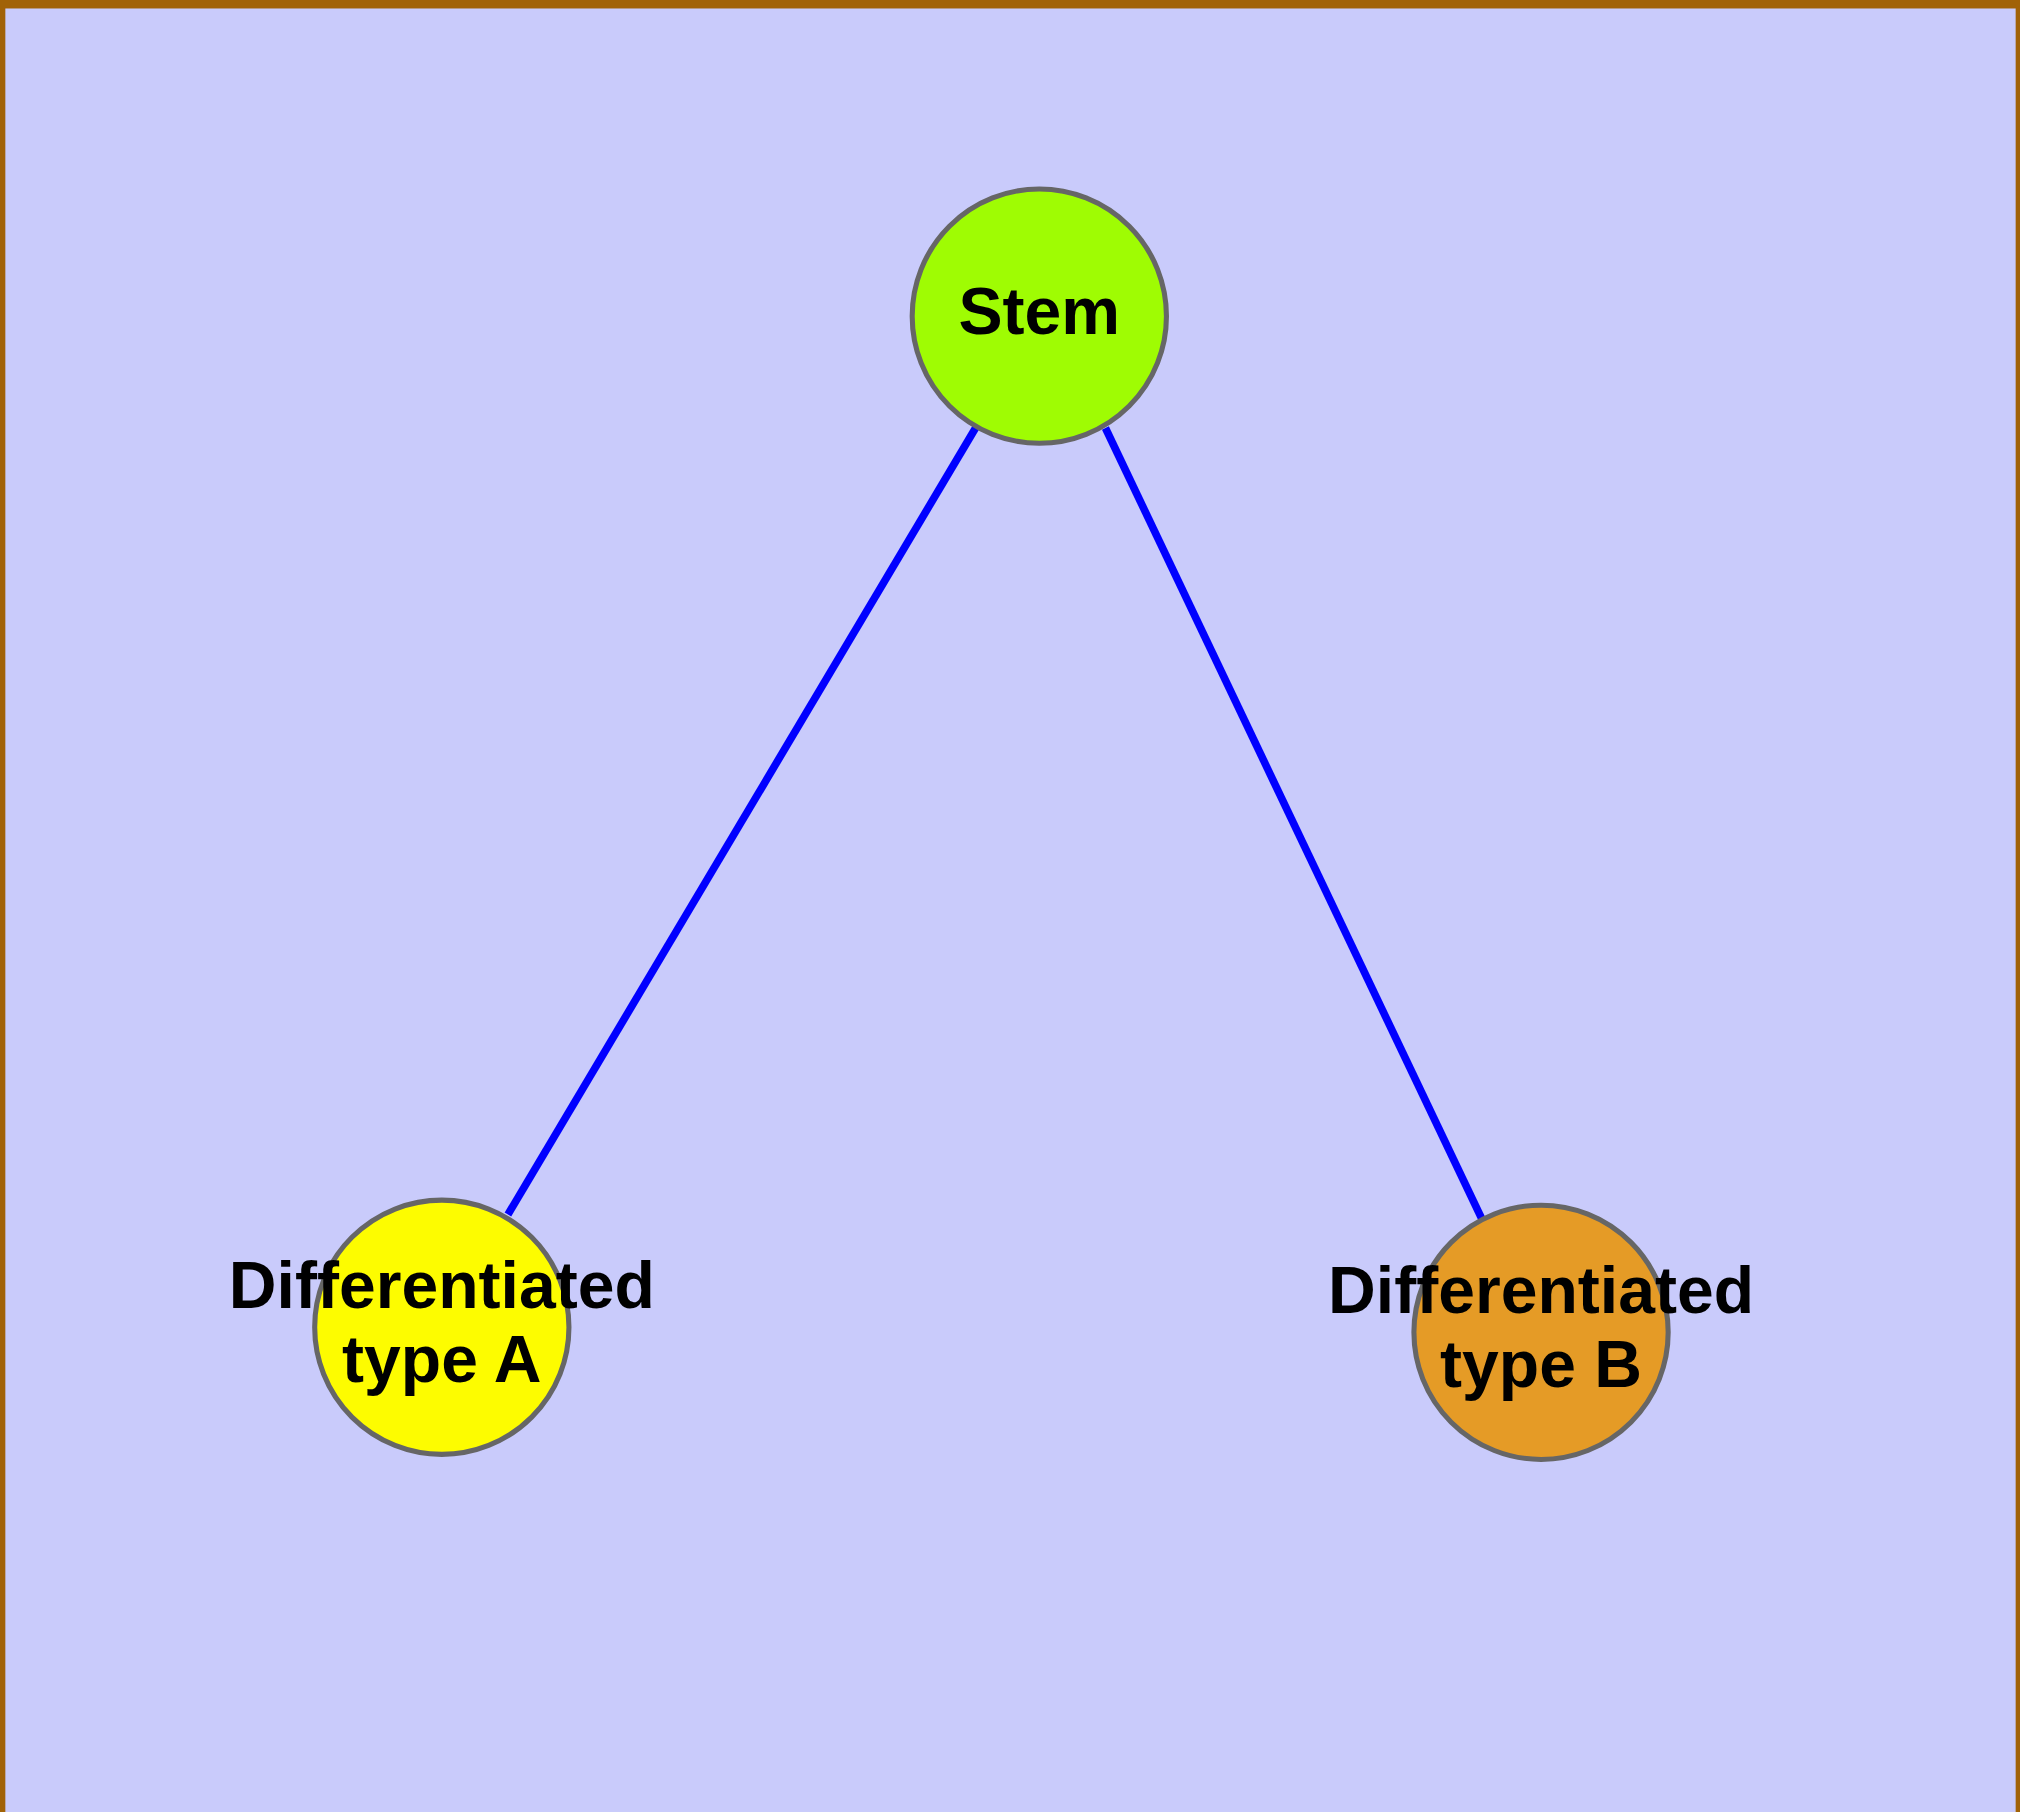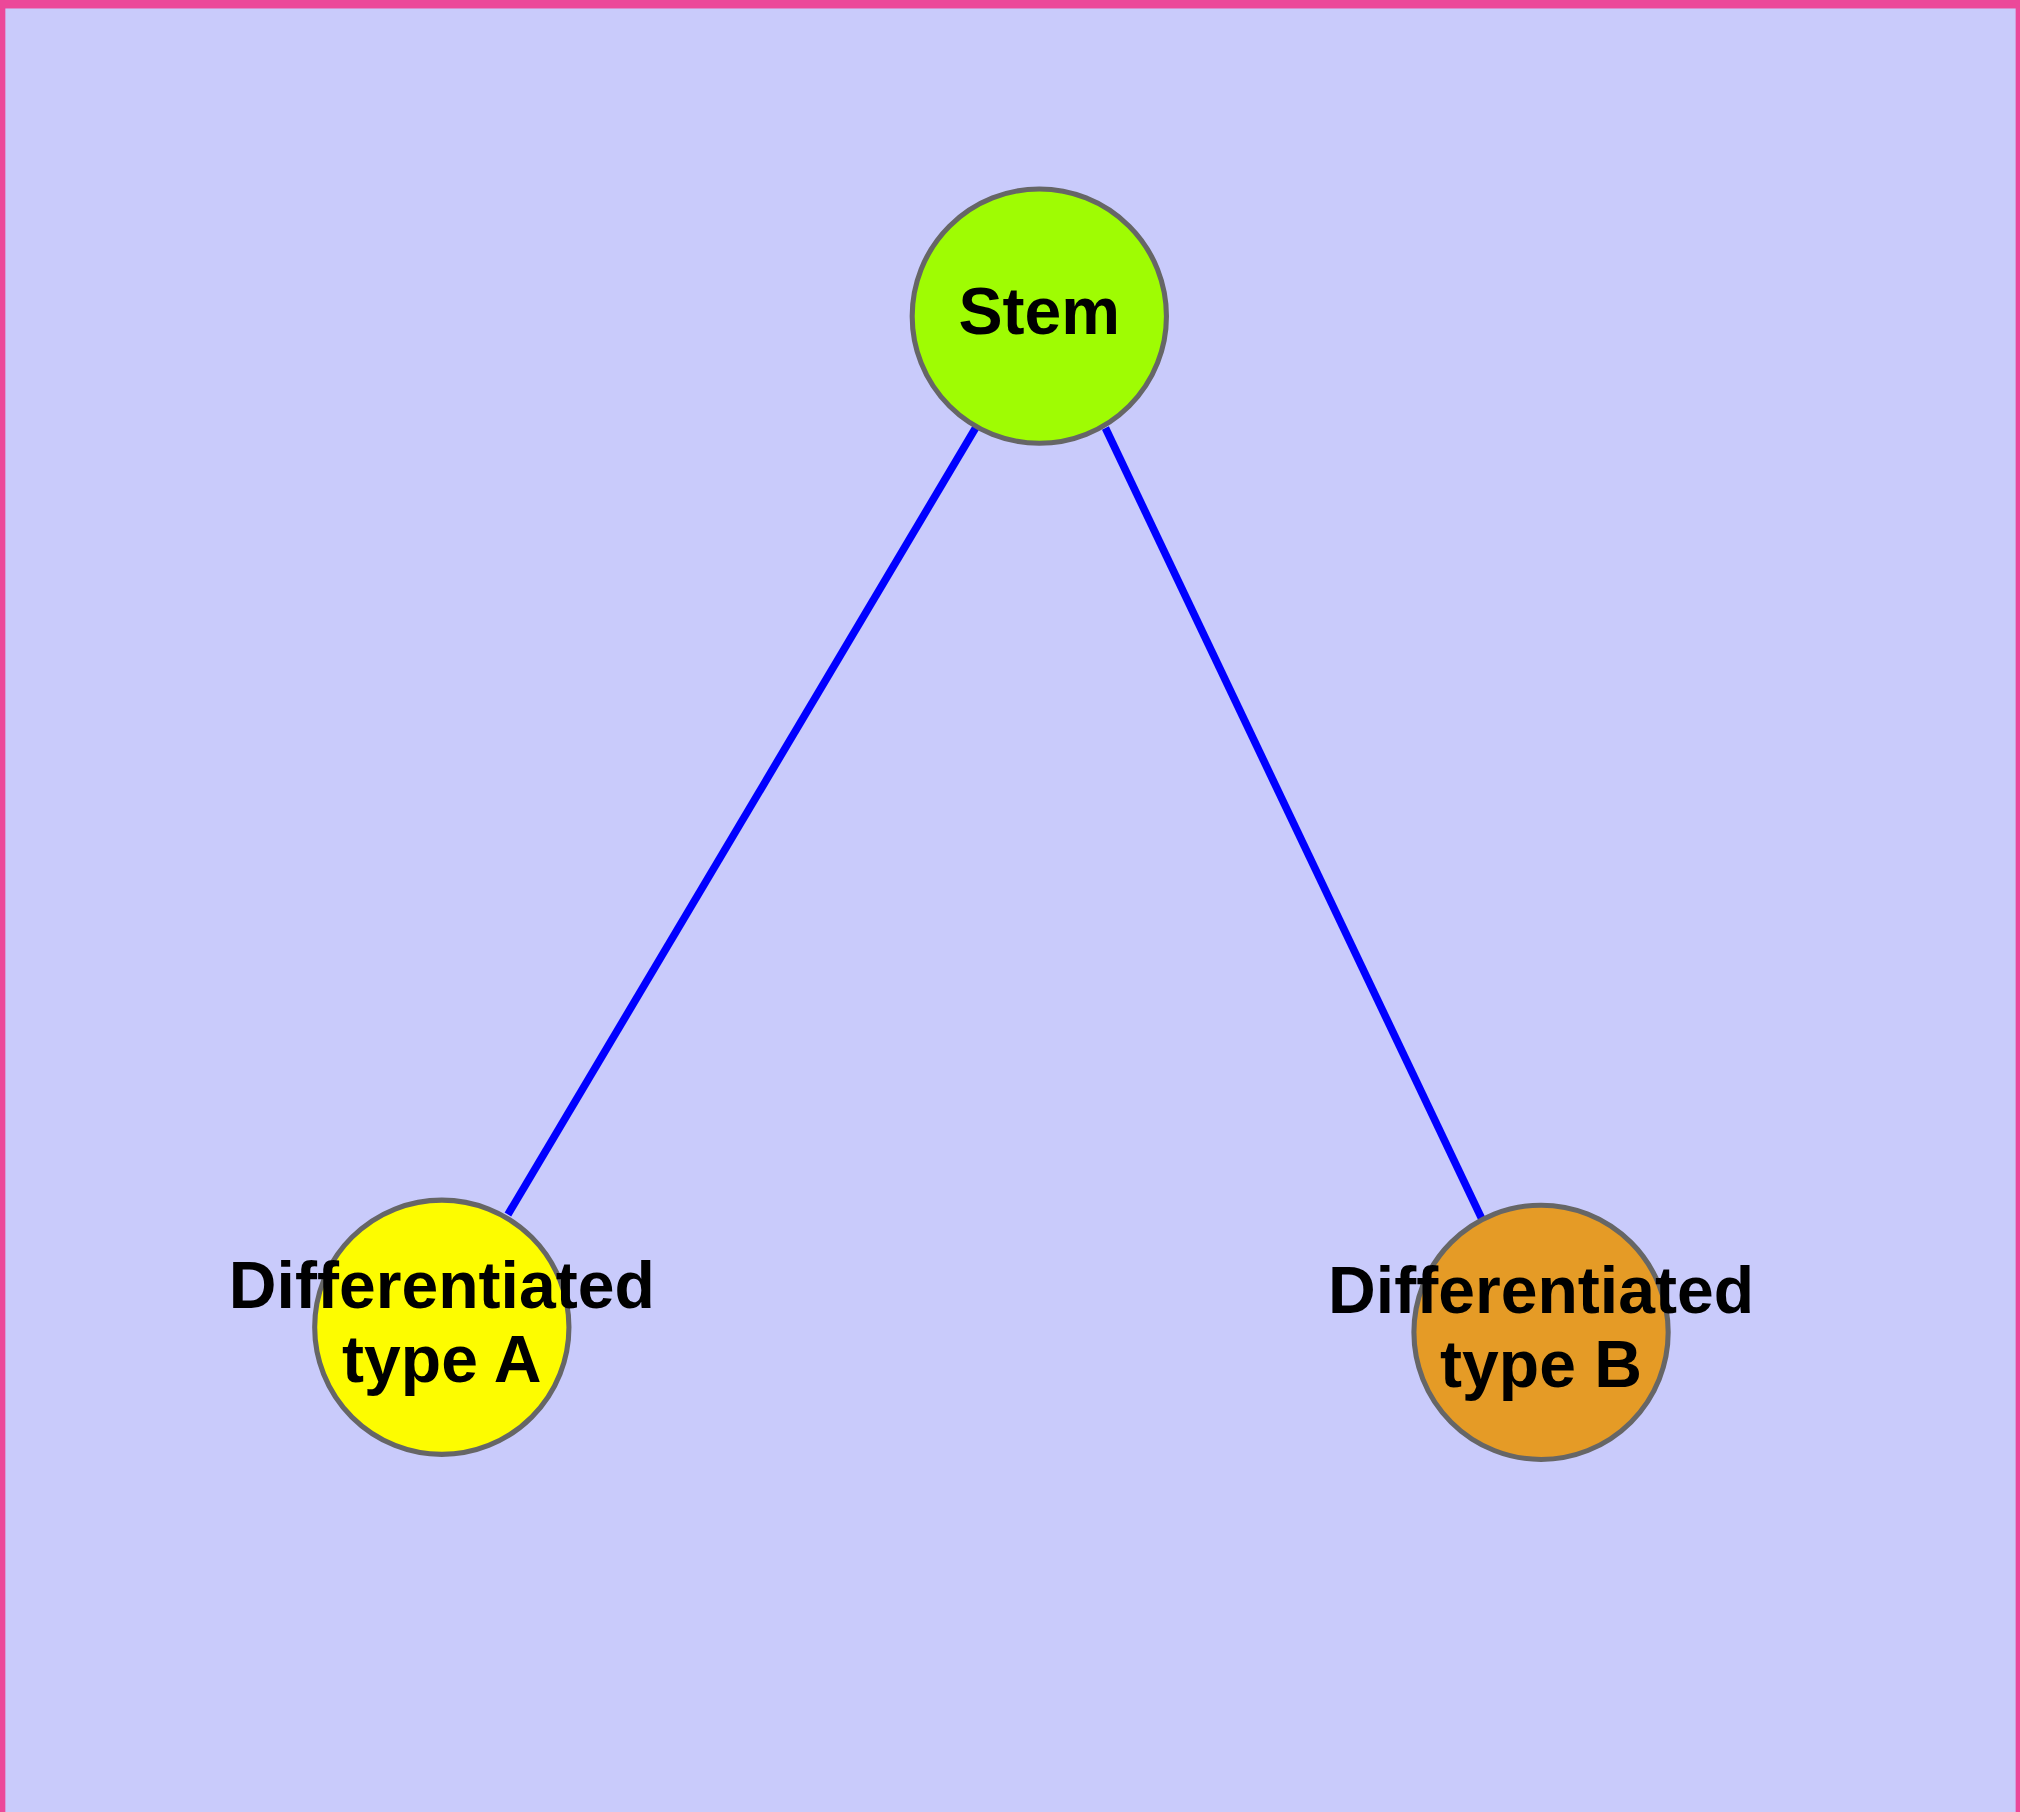--- a/index.html
+++ b/index.html
@@ -27,21 +27,21 @@
     font-family: "Liberation Sans", sans-serif;
     font-weight: bold;
     fill: #000000;
     text-anchor: middle;
     dominant-baseline: middle;
   }
 </style>
 </head>
 <body>
 
-<div id="canvas" style="background: #ec4899;">
+<div id="canvas" style="background: #a16207;">
   <svg id="graph-svg" viewBox="0 0 2384 2138" xmlns="http://www.w3.org/2000/svg">
 
     <rect id="bg-rect" x="6" y="10" width="2372" height="2128" fill="#c9cbfb"></rect>
 
     <g>
       <line id="edge-0" x1="1152" y1="503" x2="599" y2="1433" stroke="#0000ff" stroke-width="9" stroke-linecap="butt"></line>
       <line id="edge-1" x1="1304" y1="505" x2="1748" y2="1438" stroke="#0000ff" stroke-width="9" stroke-linecap="butt"></line>
     </g>
 
     <g>

